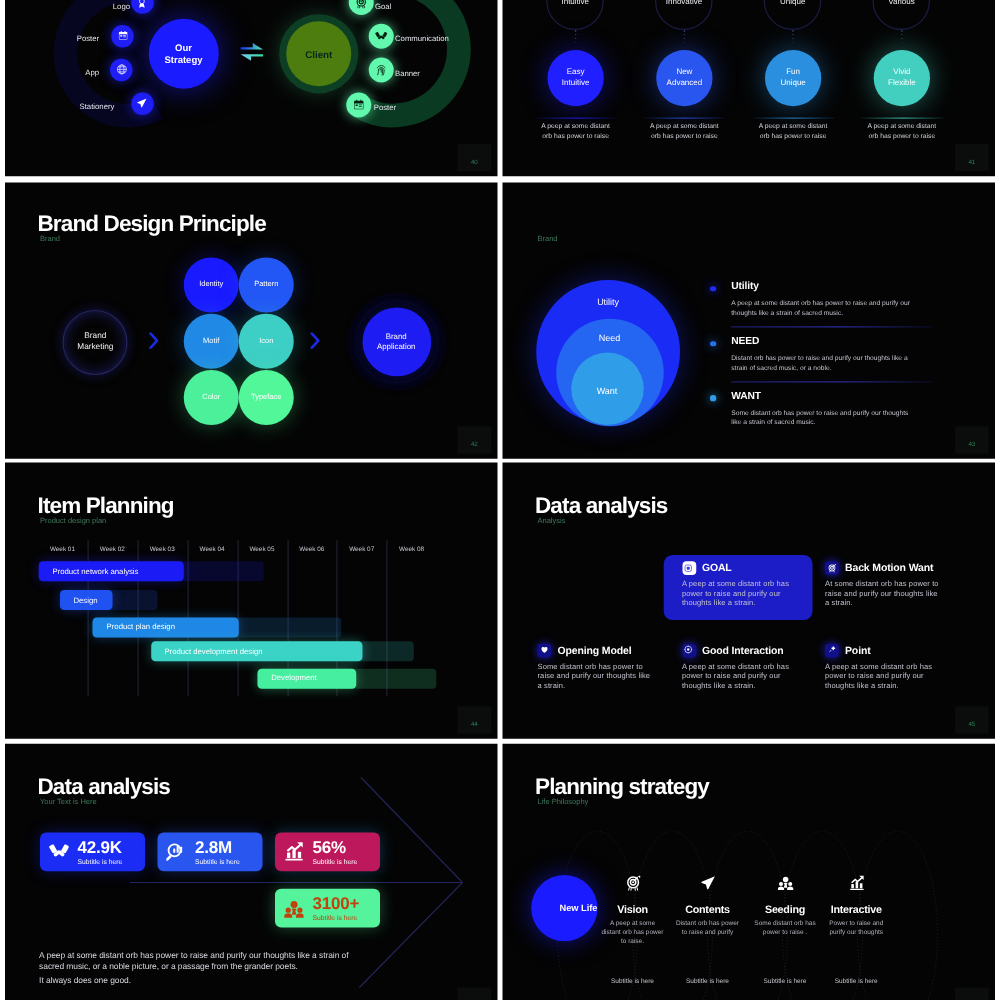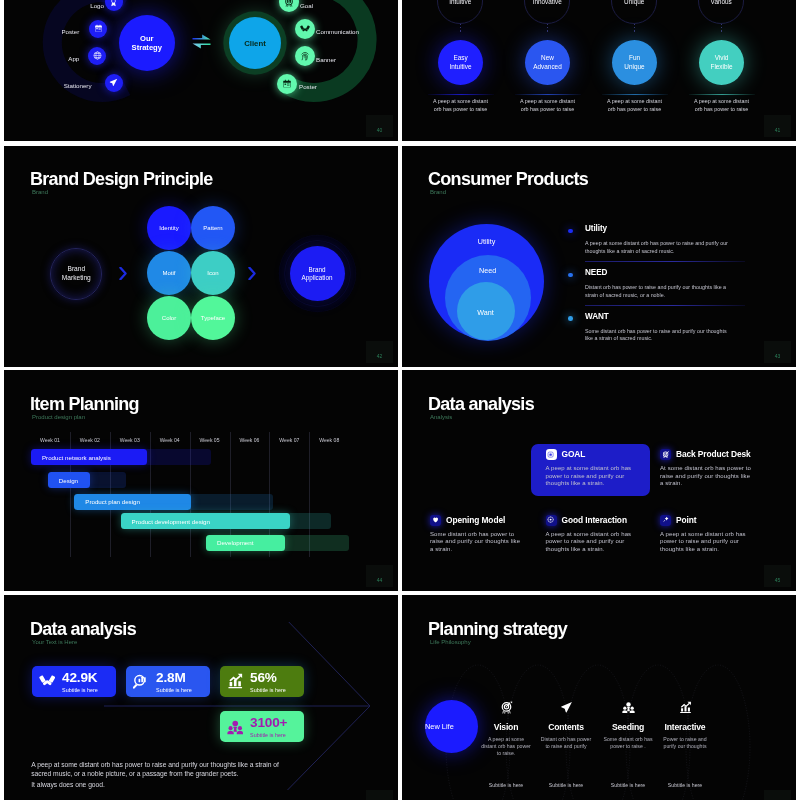--- a/index.html
+++ b/index.html
@@ -25,21 +25,21 @@
 .st-nodeL{width:18px;height:18px;background:#1f1ff5;color:#fff;box-shadow:0 0 9px #1f1ff5bb}
 .st-nodeR{width:20px;height:20px;background:#62f8ae;color:#04210f;box-shadow:0 0 9px #62f8aebb}
 .st-nodeL .ico{width:9px;height:9px}
 .st-nodeR .ico{width:10px;height:10px}
 .st-lab{position:absolute;color:#e6e6ee;font-size:6.2px;white-space:nowrap;line-height:7px}
 .st-labL{text-align:right}
 .st-big{position:absolute;border-radius:50%;display:flex;align-items:center;justify-content:center;
   text-align:center;font-weight:700}
 .st-bigL{left:114.8px;top:95.3px;width:56px;height:56px;background:#1b1bff;color:#fff;
   font-size:7.6px;line-height:9px;box-shadow:0 0 26px #1b1bff99;padding:0 10px;box-sizing:border-box}
-.st-bigR{left:225px;top:97.5px;width:52px;height:52px;background:#0ea5e9;color:#06291a;
+.st-bigR{left:225px;top:97.5px;width:52px;height:52px;background:#4d7c0f;color:#06291a;
   font-size:7.8px;box-shadow:0 0 0 5.7px #0c3f24,0 0 22px #5cf7a866}
 .st-ex{position:absolute;left:187.5px;top:112.6px;width:19px;height:19px}
 .st-ex svg{width:100%;height:100%}
 
 
 .iv-top{position:absolute;top:58px;width:46.4px;height:46.4px;border-radius:50%;
   border:1px solid #1c1c42;display:flex;align-items:flex-end;justify-content:center;
   color:#f2f2f7;font-size:6.4px;padding-bottom:17.5px;box-sizing:border-box;white-space:nowrap}
 .iv-dots{position:absolute;top:104px;width:1.5px;height:10px;
   background:repeating-linear-gradient(180deg,#35356e 0 1.2px,transparent 1.2px 3.2px)}
@@ -111,22 +111,22 @@
 .sc-s{font-size:5.4px;line-height:6px;align-self:start;padding-top:3.2px}
 
 .ds-f{position:absolute;left:27.3px;top:164.5px;width:262px;color:#d6d6de;font-size:6.75px;line-height:9.4px;letter-spacing:-0.05px}
 .ds-f2{position:absolute;left:27.3px;top:185.5px;color:#d6d6de;font-size:6.75px;letter-spacing:-0.05px}
 
 
 .ps-arcs{position:absolute;left:0;top:0;width:394px;height:221px}
 .ps-arcs svg{width:100%;height:100%;fill:none;stroke:#1d1d24;stroke-width:0.7;
   stroke-dasharray:1 1.6}
 .ps-start{position:absolute;left:23px;top:104.8px;width:53px;height:53px;border-radius:50%;
-  background:#1b1bff;color:#fff;display:flex;align-items:center;justify-content:flex-start;
-  font-weight:400;font-size:7.4px;box-shadow:0 0 20px #1b1bff88;white-space:nowrap}
+  background:#1b1bff;color:#fff;display:flex;align-items:center;justify-content:flex-end;
+  font-weight:700;font-size:7.4px;box-shadow:0 0 20px #1b1bff88;white-space:nowrap}
 .ps-ic{position:absolute;top:104.8px;width:13px;height:13px;color:#fff}
 .ps-t{position:absolute;top:127.2px;width:58px;text-align:center;color:#fff;font-weight:700;
   font-size:8.6px;letter-spacing:-0.2px}
 .ps-b{position:absolute;top:140.5px;width:52px;text-align:center;color:#b0b0bb;font-size:5.2px;
   line-height:7.3px}
 .ps-c{position:absolute;top:187px;width:58px;text-align:center;color:#c6c6d0;font-size:5.2px}
 .ps-end{position:absolute;left:312px;top:107.4px;width:54px;height:54px;border-radius:50%;
   background:#57f4a0;color:#04190f;display:flex;align-items:center;justify-content:center;
   text-align:center;font-weight:700;font-size:7.6px;line-height:9.4px;
   box-shadow:0 0 22px #57f4a066;padding:0 11px;box-sizing:border-box}
@@ -321,21 +321,20 @@
         <span>Typeface</span>
       </div>
 <div class="bdp-end">
         <span>Brand Application</span>
       </div>
 <div class="pg">
         <span>42</span>
       </div>
 </div>
 <div class="slide r2 c2 sl-consumer-products">
-<div class="ttl">Consumer Products</div>
       <div class="sub">Brand</div>
 <div class="cp-r1">
         <span class="cp-rl">Utility</span>
       </div>
 <div class="cp-r2">
         <span class="cp-rl">Need</span>
       </div>
 <div class="cp-r3">
         <span class="cp-rl">Want</span>
       </div>
@@ -421,21 +420,21 @@
               <svg viewBox="0 0 24 24">
                 <path d="M12 1.9a9 9 0 1 0 0 18 9 9 0 0 0 0-18zm0 2.2a6.8 6.8 0 1 1 0 13.6 6.8 6.8 0 0 1 0-13.6z"></path>
                 <path d="M12 5.6a5.1 5.1 0 1 0 0 10.2 5.1 5.1 0 0 0 0-10.2zm0 2.2a2.9 2.9 0 1 1 0 5.8 2.9 2.9 0 0 1 0-5.8z"></path>
                 <circle cx="12" cy="10.7" r="1.5"></circle>
                 <path d="M17.8 2.3 12.6 8.1l1.6 1.5 5.2-5.8-1.6-1.5z"></path>
                 <path d="M18.9 1.3 22.6 1l-.3 3.8-3.4-3.5z"></path>
                 <path d="M6.3 18.6 5.3 22.3M9.1 19.6 8.8 22.6M14.9 19.6 15.2 22.6M17.7 18.6 18.7 22.3" stroke="currentColor" stroke-width="1.5" stroke-linecap="round" fill="none"></path>
               </svg>
             </span>
           </span>
-          <span class="dc-t">Back Product Desk</span>
+          <span class="dc-t">Back Motion Want</span>
         </div>
   <div class="dc-b">At some distant orb has power to raise and purify our thoughts like a strain.</div>
       </div>
 <div class="dc" style="left:28px;top:144.3px">
   <div class="dc-h">
           <span class="dc-ib">
             <span class="ico " style="">
               <svg viewBox="0 0 24 24">
                 <path d="M12 21s-8-5-8-10.5A4.5 4.5 0 0 1 12 7a4.5 4.5 0 0 1 8 3.5C20 16 12 21 12 21z"></path>
               </svg>
@@ -497,33 +496,33 @@
   <span class="sc-i"><span class="ico " style=""><svg viewBox="0 0 24 24">
               <path d="M9.6 2.6a8 8 0 1 0 0 16 8 8 0 0 0 0-16zm0 2.1a5.9 5.9 0 1 1 0 11.8 5.9 5.9 0 0 1 0-11.8z"></path>
               <path d="M4.2 16.1 -0.1 20.4a1.5 1.5 0 0 0 2.1 2.1l4.3-4.3-2.1-2.1z"></path>
               <rect x="8.1" y="8.3" width="2.4" height="5.2" rx="0.6"></rect>
               <rect x="12.1" y="5.5" width="2.4" height="8" rx="0.6"></rect>
               <rect x="16.1" y="6.3" width="2.4" height="7.2" rx="0.6"></rect>
             </svg></span></span>
   <span class="sc-v">2.8M</span>
   <span class="sc-s">Subtitle is here</span>
       </div>
-<div class="sc" style="left:216.1px;top:71.2px;background:#4d7c0f;color:#ffffff;box-shadow:0 0 13px #2b8fe055">
+<div class="sc" style="left:216.1px;top:71.2px;background:#be185d;color:#ffffff;box-shadow:0 0 13px #2b8fe055">
   <span class="sc-i"><span class="ico " style=""><svg viewBox="0 0 24 24">
               <rect x="3.8" y="13.2" width="3.8" height="6.2" rx="0.4"></rect>
               <rect x="10.1" y="9.6" width="3.8" height="9.8" rx="0.4"></rect>
               <rect x="16.4" y="12.1" width="3.8" height="7.3" rx="0.4"></rect>
               <rect x="2.0" y="20.4" width="20" height="1.9" rx="0.6"></rect>
               <path d="M3.4 10.6 9.5 5.2l3.5 2.9 5.6-4.9 1.6 1.8-7.1 6.2-3.5-2.9-4.5 4z"></path>
               <path d="M15.6 1.2h6.4v6z"></path>
             </svg></span></span>
   <span class="sc-v">56%</span>
   <span class="sc-s">Subtitle is here</span>
       </div>
-<div class="sc" style="left:216.1px;top:116.4px;background:#55f39b;color:#a21caf;box-shadow:0 0 13px #55f39b55">
+<div class="sc" style="left:216.1px;top:116.4px;background:#55f39b;color:#c2410c;box-shadow:0 0 13px #55f39b55">
   <span class="sc-i"><span class="ico " style=""><svg viewBox="0 0 24 24">
               <circle cx="12" cy="6.6" r="4.1"></circle>
               <path d="M12 11.3c-1.6 0-3 .6-3 .6l1.5 2.1-1.1 4.7h5.2l-1.1-4.7 1.5-2.1s-1.4-.6-3-.6z"></path>
               <circle cx="5.2" cy="13.3" r="3.0"></circle>
               <path d="M5.2 17c-2.6 0-4.6 1.5-4.6 3.2V22h9.2v-1.8c0-1.7-2-3.2-4.6-3.2z"></path>
               <circle cx="18.8" cy="13.3" r="3.0"></circle>
               <path d="M18.8 17c2.6 0 4.6 1.5 4.6 3.2V22h-9.2v-1.8c0-1.7 2-3.2 4.6-3.2z"></path>
             </svg></span></span>
   <span class="sc-v">3100+</span>
   <span class="sc-s">Subtitle is here</span>

